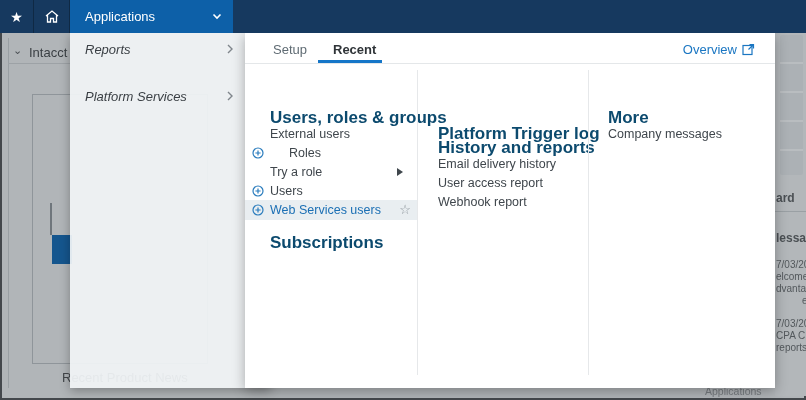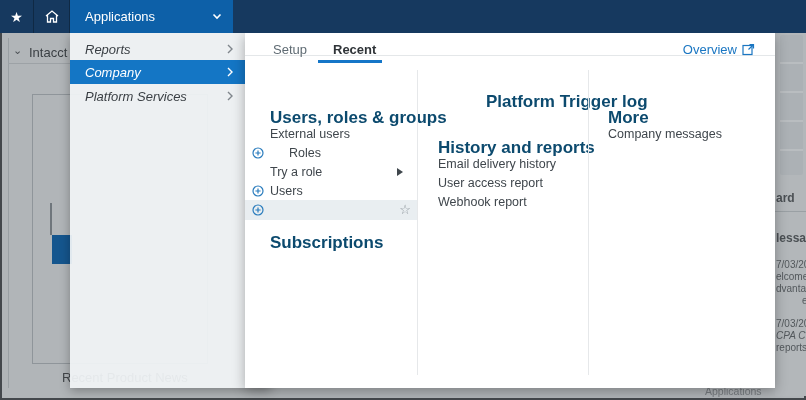--- a/index.html
+++ b/index.html
@@ -40,21 +40,21 @@
   
   .dropdown { position:absolute; left:70px; top:33px; width:201px; height:355px; z-index:3;
               background:rgba(241,244,246,.93); box-shadow:0 3px 10px rgba(0,0,0,.3);font-style:italic; }
   .dd-row { position:absolute; left:0; width:175px; height:24px; display:flex; align-items:center;
             padding:0 12px 0 15px; font-size:13px; color:#3a3f44; cursor:pointer; }
   .dd-row .dd-label { flex:1; }
   .dd-row.selected { color:#fff; }
   
   .flyout { position:absolute; left:245px; top:33px; width:530px; height:355px; background:#fff;
             z-index:4; box-shadow:0 3px 12px rgba(0,0,0,.3); }
-  .fly-head { position:absolute; left:0; top:0; width:530px; height:23px; border-bottom:1px solid #e4e7e9; }
+  .fly-head { position:absolute; left:0; top:0; width:530px; height:31px; border-bottom:1px solid #e4e7e9; }
   .tab { position:absolute; top:9px; font-size:13px; cursor:pointer; }
   .tab-setup { left:28px; color:#5f6b73; }
   .tab-admin { left:88px; color:#2f3438; font-weight:bold; }
   .tab-underline { position:absolute; left:73px; top:27px; width:64px; height:3px; }
   .overview { position:absolute; right:20px; top:9px; font-size:13px; display:flex; align-items:center; gap:5px; cursor:pointer; }
   .col { position:absolute; top:31px; height:324px; }
   .col1 { left:0;  width:172px; }
   .col2 { left:173px; width:170px; }
   .col3 { left:344px; width:186px; }
   .col-div { position:absolute; top:37px; width:1px; height:305px; background:#e6e8ea; }
@@ -86,21 +86,21 @@
     <div class="rstrip">
       <div class="rstrip-list"></div>
       <span class="frag frag-h" style="top:158px;">ard</span>
       <div class="rstrip-hline" style="top:178px;"></div>
       <span class="frag frag-h" style="top:198px;">lessag</span>
       <span class="frag frag-s" style="top:226px;">7/03/20</span>
       <span class="frag frag-s" style="top:238px;">elcome</span>
       <span class="frag frag-s" style="top:250px;">dvantag</span>
       <span class="frag frag-s" style="top:262px;padding-left:26px;">eated f</span>
       <span class="frag frag-s" style="top:285px;">7/03/20</span>
-      <span class="frag frag-s" style="top:297px;font-style:italic;">CPA C</span>
+      <span class="frag frag-s" style="top:297px;">CPA C</span>
       <span class="frag frag-s" style="top:309px;">reports</span>
     </div>
   </div>
 
   <div class="topbar" style="background:#16395f;">
     <div class="tb-cell tb-star">
       <span>★</span>
     </div>
     <div class="tb-sep" style="left:33px;"></div>
     <div class="tb-cell tb-home">
@@ -115,26 +115,20 @@
         <polyline points="1.5,1.5 5,5 8.5,1.5" fill="none" stroke="#fff" stroke-width="1.6"></polyline>
       </svg>
     </div>
   </div>
 
   <div class="dropdown">
     <div class="dd-row" style="top:5px; height:22px;">
       <span class="dd-label">Reports</span>
       <svg width="6" height="10" viewBox="0 0 6 10">
         <polyline points="1,1 5,5 1,9" fill="none" stroke="#80868c" stroke-width="1.4"></polyline>
-      </svg>
-    </div>
-    <div class="dd-row selected" style="top:27px; background:#1476c5;">
-      <span class="dd-label">Company</span>
-      <svg width="6" height="10" viewBox="0 0 6 10">
-        <polyline points="1,1 5,5 1,9" fill="none" stroke="#ffffff" stroke-width="1.4"></polyline>
       </svg>
     </div>
     <div class="dd-row" style="top:51px;">
       <span class="dd-label">Platform Services</span>
       <svg width="6" height="10" viewBox="0 0 6 10">
         <polyline points="1,1 5,5 1,9" fill="none" stroke="#80868c" stroke-width="1.4"></polyline>
       </svg>
     </div>
   </div>
 
@@ -181,30 +175,31 @@
         <svg class="sub-arrow" width="6" height="8" viewBox="0 0 6 8">
           <polygon points="0,0 6,4 0,8" fill="#3f464c"></polygon>
         </svg>
       </div>
 
       <div class="m-row selected" style="top:136px;">
         <svg class="plus" width="12" height="12" viewBox="0 0 12 12">
           <circle cx="6" cy="6" r="5" fill="none" stroke="#2a7cbd" stroke-width="1.2"></circle>
           <path d="M6 3.4 V8.6 M3.4 6 H8.6" stroke="#2a7cbd" stroke-width="1.2"></path>
         </svg>
+        <span>Web Services users</span>
         <span class="row-star">☆</span>
       </div>
 
       <div class="m-heading" style="top:169px;">Subscriptions</div>
     </div>
 
     <div class="col-div" style="left:172px;"></div>
 
     <div class="col col2">
-      <div class="m-heading" style="top:28px; left:20px;margin-left:48px;">Platform Trigger log</div>
+      <div class="m-heading" style="top:60px; left:20px;">Platform Trigger log</div>
       <div class="m-heading" style="top:74px; left:20px;">History and reports</div>
       <div class="m-row" style="top:109px; padding-left:20px;">
         <span>User access report</span>
       </div>
       <div class="m-row" style="top:90px; padding-left:20px;">
         <span>Email delivery history</span>
       </div>
       <div class="m-row" style="top:128px; padding-left:20px;">
         <span>Webhook report</span>
       </div>

